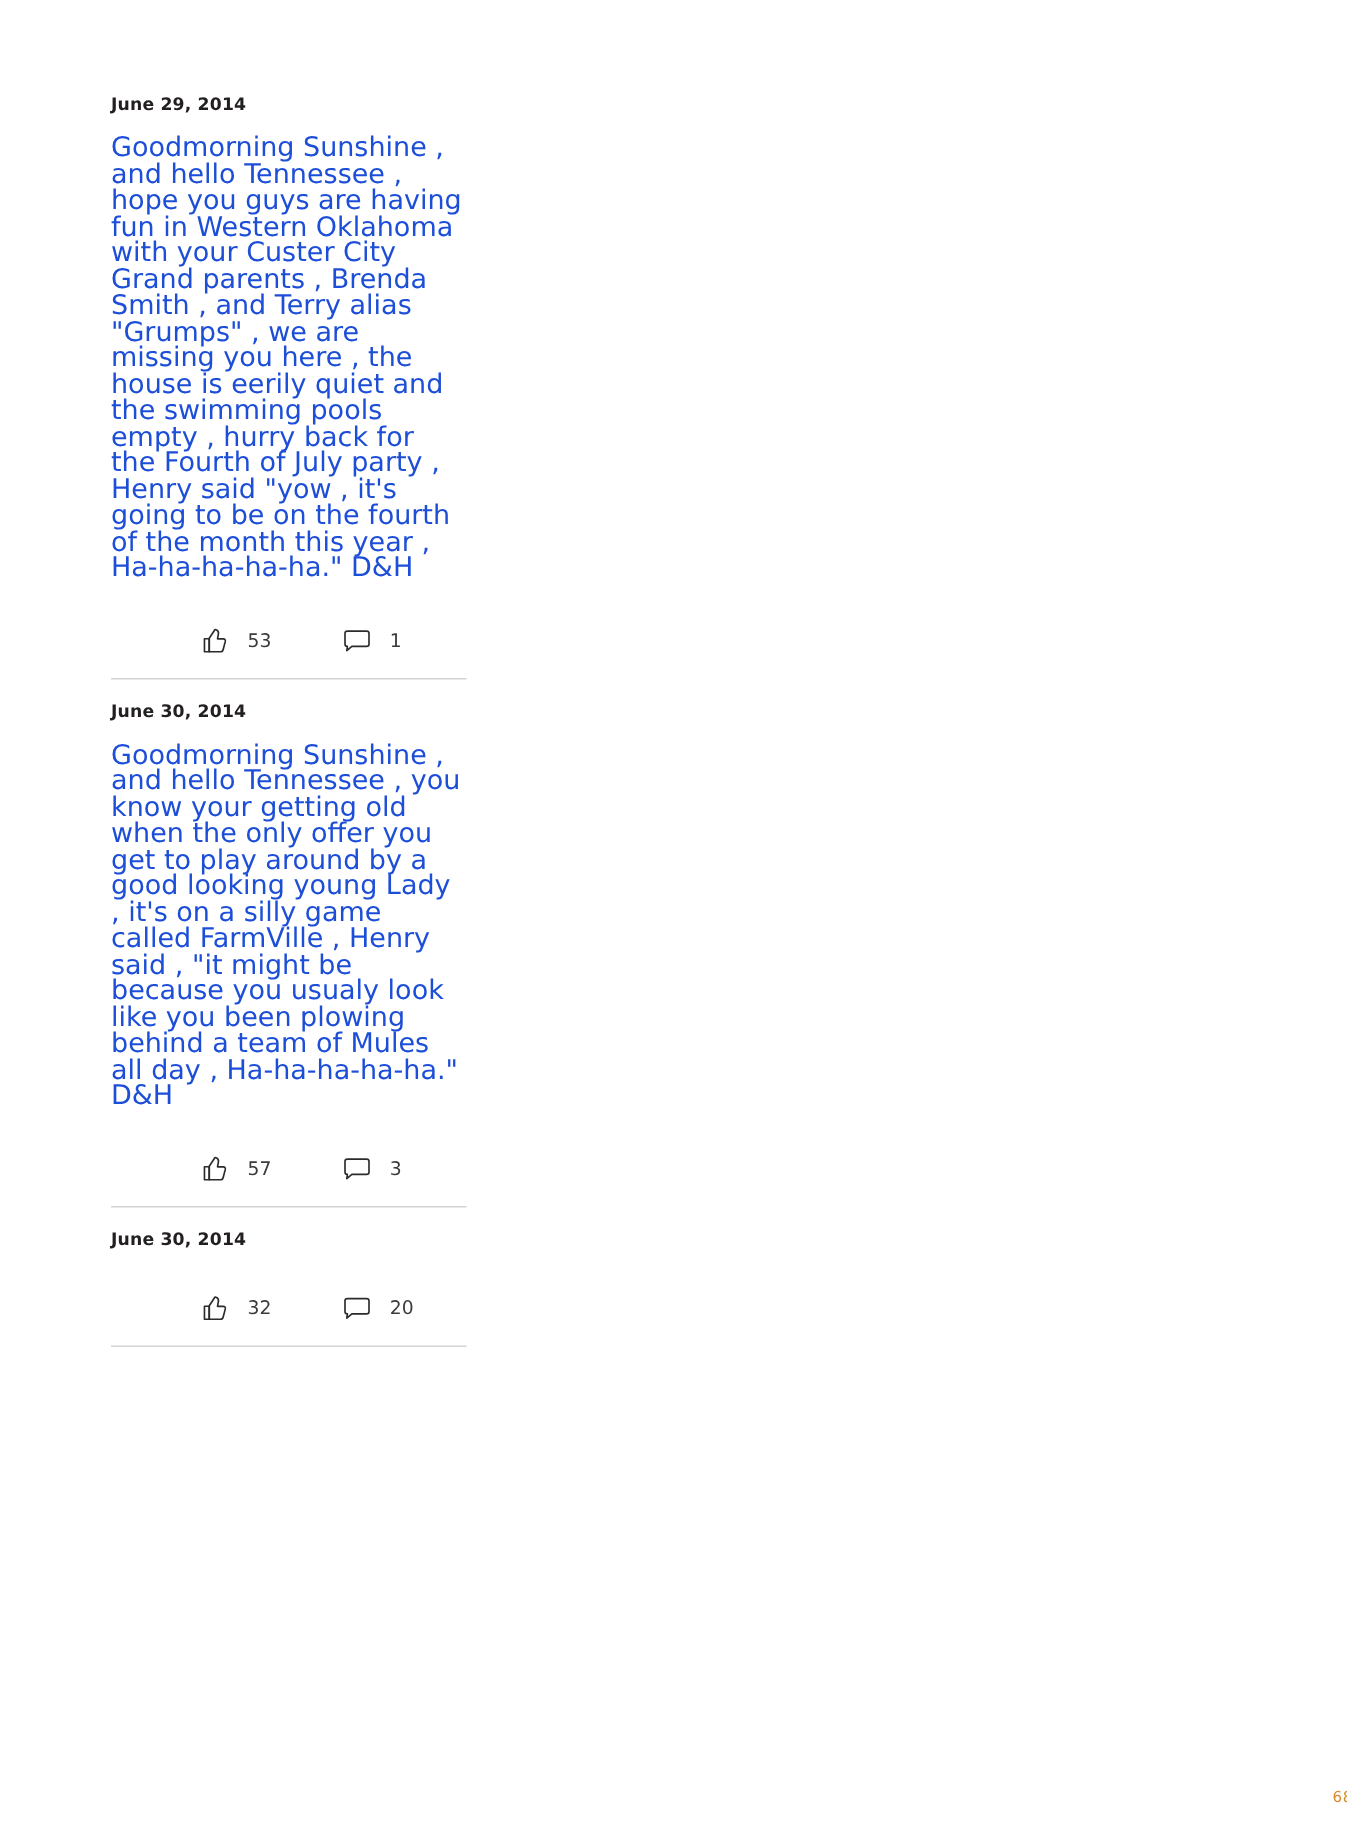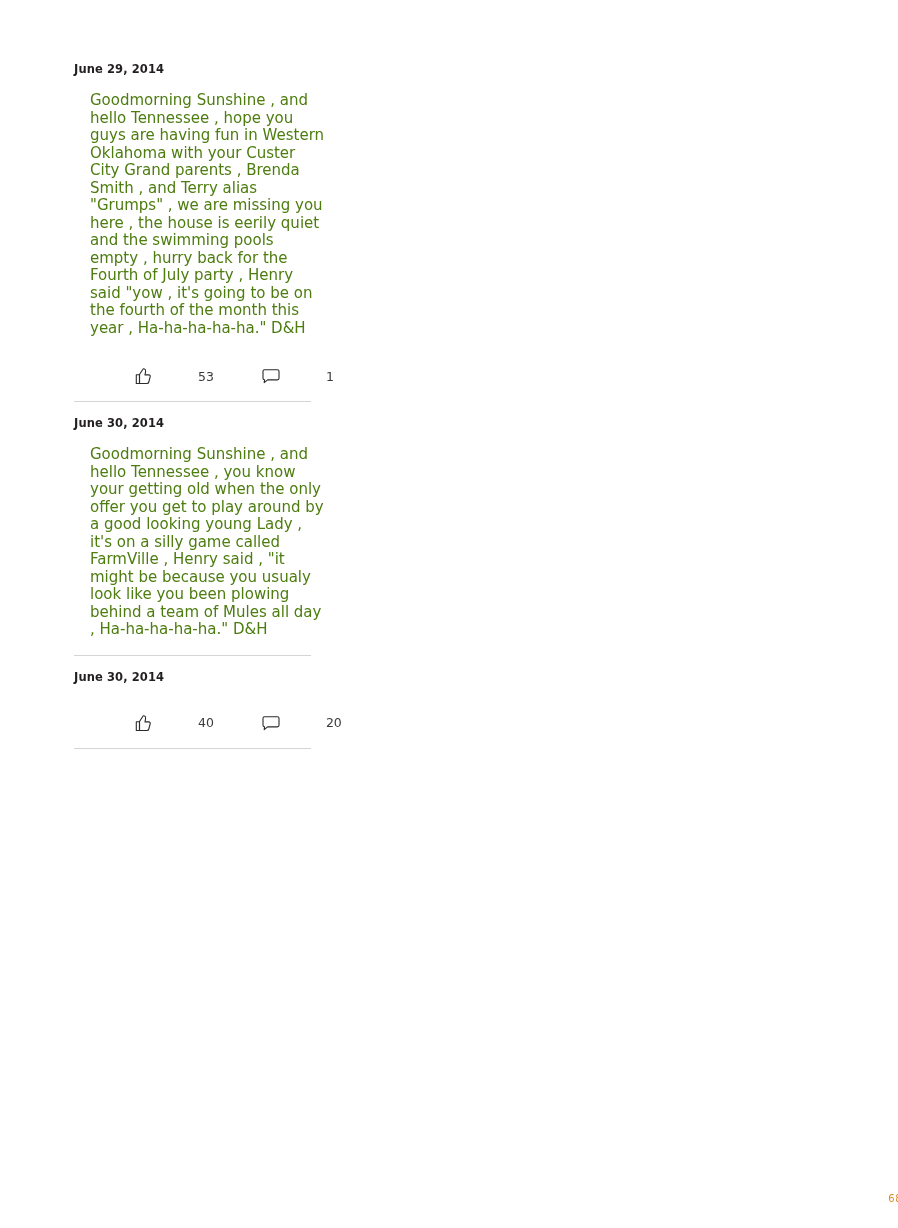--- a/index.html
+++ b/index.html
@@ -32,38 +32,37 @@
     margin: 0 0 0 0;
   }
   .post-date {
     font-size: 11.5px;
     font-weight: bold;
     color: #231f20;
     letter-spacing: 0.1px;
     margin-bottom: 14px;
   }
   .post-body {
-    font-size: 15px;
+    font-size: 18px;
     line-height: 17.5px;
-    color: #4d7c0f;
-    margin: 16px;
+    color: #1d4ed8;
+    margin: 0;
     width: 236px;
   }
   .stats {
     display: flex;
     align-items: center;
     margin-top: 24px;
     margin-left: 56px;
     height: 30px;
   }
   .stat {
     display: flex;
     align-items: center;
     margin-right: 44px;
-    gap: 33px;
   }
   .stat .icon {
     display: inline-block;
     width: 26px;
     height: 26px;
     line-height: 0;
   }
   .stat .count {
     font-size: 12.5px;
     color: #3b3b3b;
@@ -115,36 +114,57 @@
           </span>
           <span class="count">1</span>
         </div>
       </div>
       <hr class="divider">
     </div>
 
     <div class="post">
       <div class="post-date">June 30, 2014</div>
       <p class="post-body">Goodmorning Sunshine , and hello Tennessee , you know your getting old when the only offer you get to play around by a good looking young Lady , it's on a silly game called FarmVille , Henry said , "it might be because you usualy look like you been plowing behind a team of Mules all day , Ha-ha-ha-ha-ha." D&amp;H</p>
+      <div class="stats">
+        <div class="stat">
+          <span class="icon">
+            <svg width="26" height="26" viewBox="0 0 26 26">
+              <g fill="none" stroke="#2b2b2b" stroke-width="1.1" stroke-linejoin="round" stroke-linecap="round">
+                <path d="M9.5 11.5 L9.5 20.5 L17 20.5 C18 20.5 18.6 19.8 18.8 19 L20.2 13.6 C20.4 12.7 19.8 11.9 18.9 11.9 L15 11.9 L15.6 8.6 C15.8 7.4 15.2 6.2 14.1 5.8 C13.6 5.6 13.1 5.8 12.9 6.3 L9.5 11.5 Z"></path>
+                <path d="M9.5 11.8 L6.3 11.8 L6.3 20.5 L9.5 20.5 Z"></path>
+              </g>
+            </svg>
+          </span>
+          <span class="count">57</span>
+        </div>
+        <div class="stat">
+          <span class="icon">
+            <svg width="26" height="26" viewBox="0 0 26 26">
+              <path d="M5 8.2 C5 7.3 5.7 6.7 6.6 6.7 L19.4 6.7 C20.3 6.7 21 7.3 21 8.2 L21 15.3 C21 16.2 20.3 16.9 19.4 16.9 L9.6 16.9 L6.2 19.7 L6.6 16.9 C5.7 16.9 5 16.2 5 15.3 Z" fill="none" stroke="#2b2b2b" stroke-width="1.1" stroke-linejoin="round"></path>
+            </svg>
+          </span>
+          <span class="count">3</span>
+        </div>
+      </div>
       <hr class="divider">
     </div>
 
     <div class="post">
       <div class="post-date">June 30, 2014</div>
       <div class="stats">
         <div class="stat">
           <span class="icon">
             <svg width="26" height="26" viewBox="0 0 26 26">
               <g fill="none" stroke="#2b2b2b" stroke-width="1.1" stroke-linejoin="round" stroke-linecap="round">
                 <path d="M9.5 11.5 L9.5 20.5 L17 20.5 C18 20.5 18.6 19.8 18.8 19 L20.2 13.6 C20.4 12.7 19.8 11.9 18.9 11.9 L15 11.9 L15.6 8.6 C15.8 7.4 15.2 6.2 14.1 5.8 C13.6 5.6 13.1 5.8 12.9 6.3 L9.5 11.5 Z"></path>
                 <path d="M9.5 11.8 L6.3 11.8 L6.3 20.5 L9.5 20.5 Z"></path>
               </g>
             </svg>
           </span>
-          <span class="count">40</span>
+          <span class="count">32</span>
         </div>
         <div class="stat">
           <span class="icon">
             <svg width="26" height="26" viewBox="0 0 26 26">
               <path d="M5 8.2 C5 7.3 5.7 6.7 6.6 6.7 L19.4 6.7 C20.3 6.7 21 7.3 21 8.2 L21 15.3 C21 16.2 20.3 16.9 19.4 16.9 L9.6 16.9 L6.2 19.7 L6.6 16.9 C5.7 16.9 5 16.2 5 15.3 Z" fill="none" stroke="#2b2b2b" stroke-width="1.1" stroke-linejoin="round"></path>
             </svg>
           </span>
           <span class="count">20</span>
         </div>
       </div>

